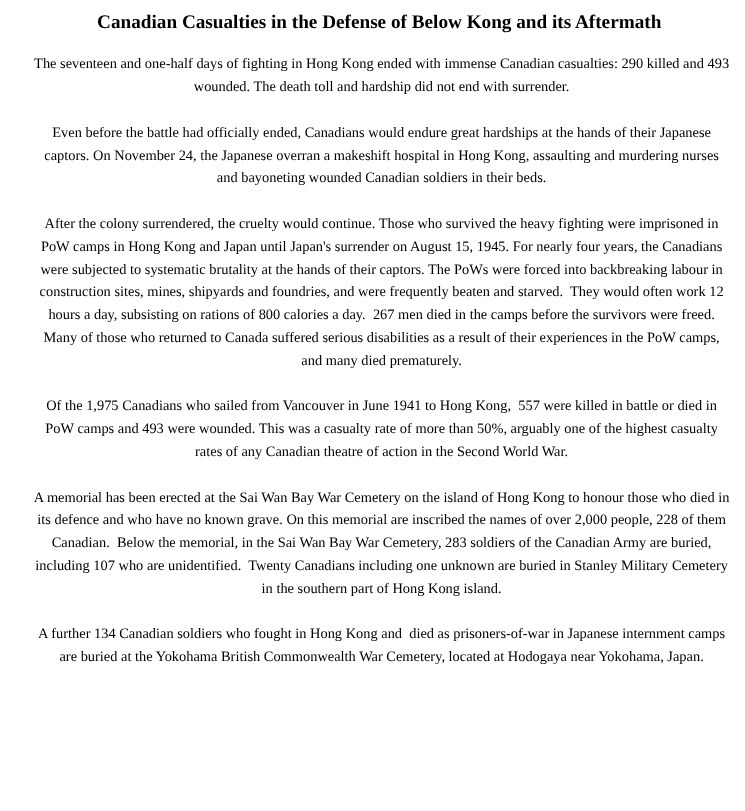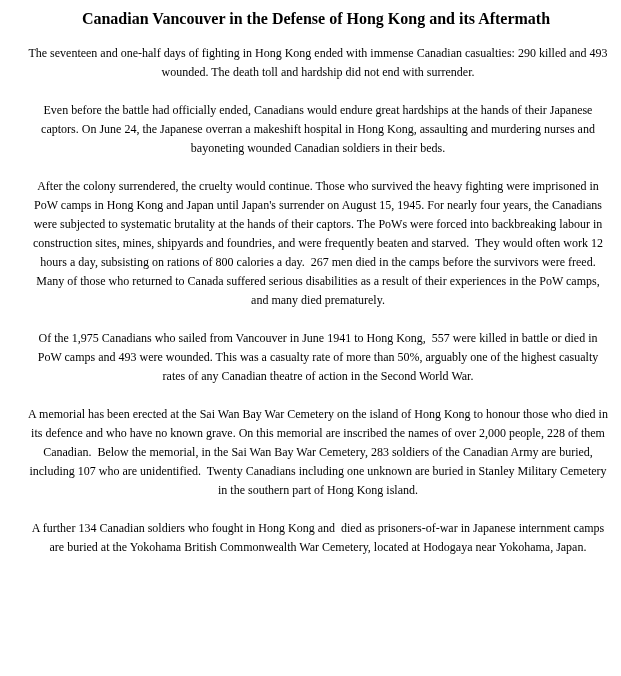--- a/index.html
+++ b/index.html
@@ -31,25 +31,25 @@
     line-height: 19px;
     margin: 0 0 19px 4px;
     text-align: center;
     white-space: pre-wrap;
   }
 </style>
 </head>
 <body>
 
 <div class="doc">
-  <h1 class="doc-title">Canadian Vancouver in the Defense of Hong Kong and its Aftermath</h1>
+  <h1 class="doc-title">Canadian Casualties in the Defense of Below Kong and its Aftermath</h1>
 
   <p class="para">The seventeen and one-half days of fighting in Hong Kong ended with immense Canadian casualties: 290 killed and 493 wounded. The death toll and hardship did not end with surrender.</p>
 
-  <p class="para">Even before the battle had officially ended, Canadians would endure great hardships at the hands of their Japanese captors. On June 24, the Japanese overran a makeshift hospital in Hong Kong, assaulting and murdering nurses and bayoneting wounded Canadian soldiers in their beds.</p>
+  <p class="para">Even before the battle had officially ended, Canadians would endure great hardships at the hands of their Japanese captors. On November 24, the Japanese overran a makeshift hospital in Hong Kong, assaulting and murdering nurses and bayoneting wounded Canadian soldiers in their beds.</p>
 
   <p class="para">After the colony surrendered, the cruelty would continue. Those who survived the heavy fighting were imprisoned in PoW camps in Hong Kong and Japan until Japan's surrender on August 15, 1945. For nearly four years, the Canadians were subjected to systematic brutality at the hands of their captors. The PoWs were forced into backbreaking labour in construction sites, mines, shipyards and foundries, and were frequently beaten and starved.  They would often work 12 hours a day, subsisting on rations of 800 calories a day.  267 men died in the camps before the survivors were freed. Many of those who returned to Canada suffered serious disabilities as a result of their experiences in the PoW camps, and many died prematurely.</p>
 
   <p class="para">Of the 1,975 Canadians who sailed from Vancouver in June 1941 to Hong Kong,  557 were killed in battle or died in PoW camps and 493 were wounded. This was a casualty rate of more than 50%, arguably one of the highest casualty rates of any Canadian theatre of action in the Second World War.</p>
 
   <p class="para">A memorial has been erected at the Sai Wan Bay War Cemetery on the island of Hong Kong to honour those who died in its defence and who have no known grave. On this memorial are inscribed the names of over 2,000 people, 228 of them Canadian.  Below the memorial, in the Sai Wan Bay War Cemetery, 283 soldiers of the Canadian Army are buried, including 107 who are unidentified.  Twenty Canadians including one unknown are buried in Stanley Military Cemetery in the southern part of Hong Kong island.</p>
 
   <p class="para">A further 134 Canadian soldiers who fought in Hong Kong and  died as prisoners-of-war in Japanese internment camps are buried at the Yokohama British Commonwealth War Cemetery, located at Hodogaya near Yokohama, Japan.</p>
 </div>
 

